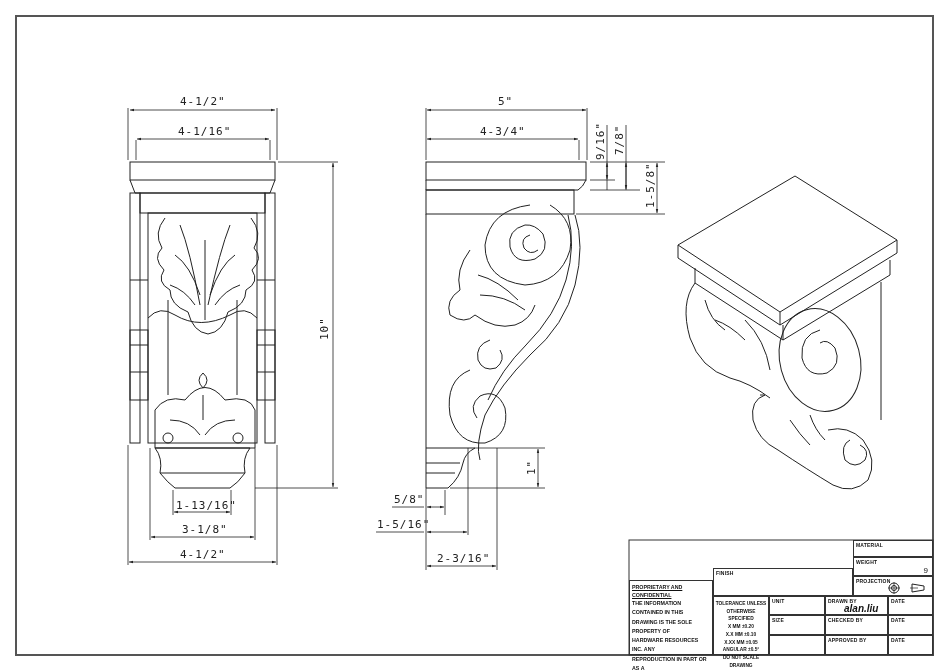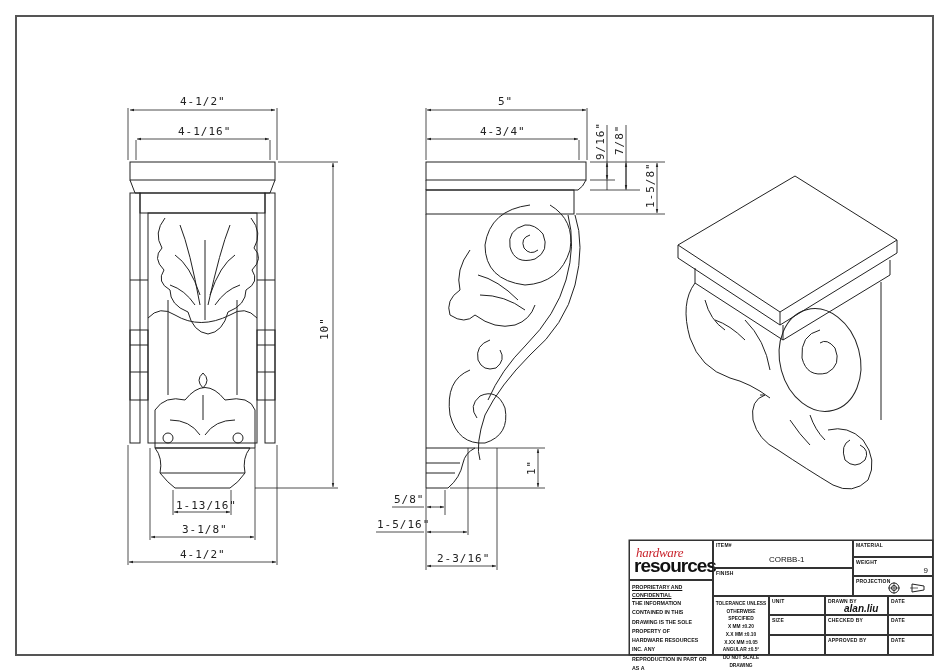--- a/index.html
+++ b/index.html
@@ -172,38 +172,30 @@
     <path d="M850,440 q-10,5 -5,20 q10,10 20,0 q5,-10 -5,-15"></path>
     <path d="M790,420 q10,15 20,25 M810,415 q5,15 15,25"></path>
     <line x1="760" y1="395" x2="765" y2="395"></line>
   </g>
 
   <rect x="629" y="540" width="304" height="115" fill="#fff" stroke="#333" stroke-width="1"></rect>
 </svg>
 
 <div style="position:absolute; left:629px; top:540px; width:304px; height:115px;">
 
-  <div class="cell" style="left:0; top:0; width:84px; height:40px;">
-    <span class="logo-top">hardware</span>
-    <span class="logo-bottom">resources</span>
-  </div>
 
   <div class="cell" style="left:0; top:40px; width:84px; height:75px; padding:2px 2px;">
     <div class="small" style="text-decoration:underline; line-height:8px;">PROPRIETARY AND CONFIDENTIAL</div>
     <div class="small">THE INFORMATION CONTAINED IN THIS</div>
     <div class="small">DRAWING IS THE SOLE PROPERTY OF</div>
     <div class="small">HARDWARE RESOURCES INC.  ANY</div>
     <div class="small">REPRODUCTION IN PART OR AS A</div>
 
   </div>
 
-  <div class="cell" style="left:84px; top:0; width:140px; height:28px;">
-    <span class="lbl">ITEM#</span>
-    <span style="position:absolute; left:55px; top:14px; font-size:8px; font-family:'Liberation Sans', sans-serif;">CORBB-1</span>
-  </div>
 
   <div class="cell" style="left:84px; top:28px; width:140px; height:28px;">
     <span class="lbl">FINISH</span>
     <span></span>
   </div>
 
   <div class="cell" style="left:224px; top:0; width:80px; height:17px;">
     <span class="lbl">MATERIAL</span>
     <span></span>
   </div>

